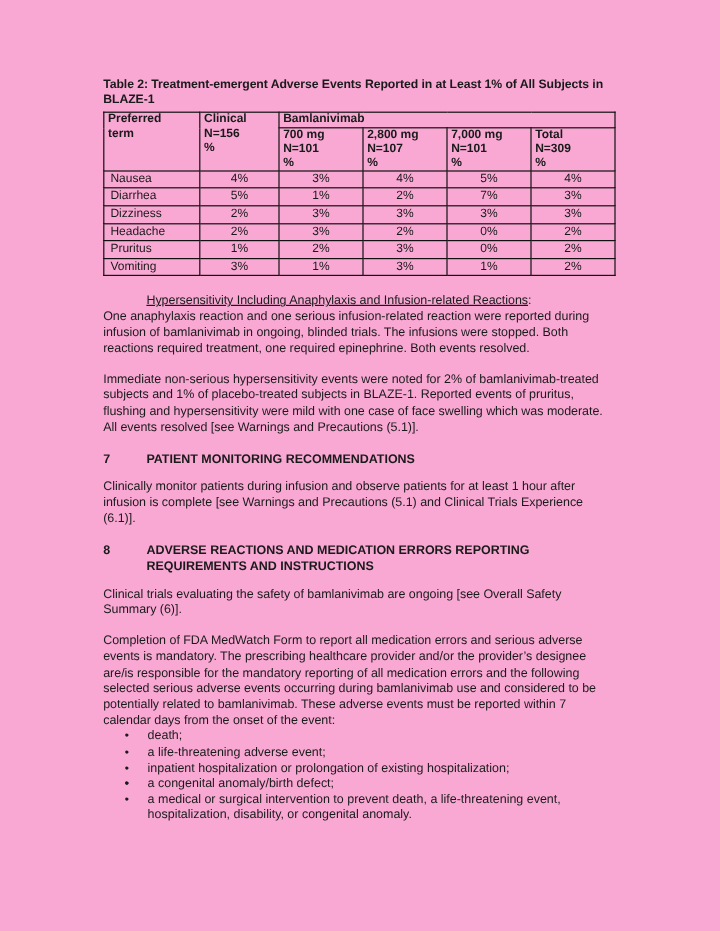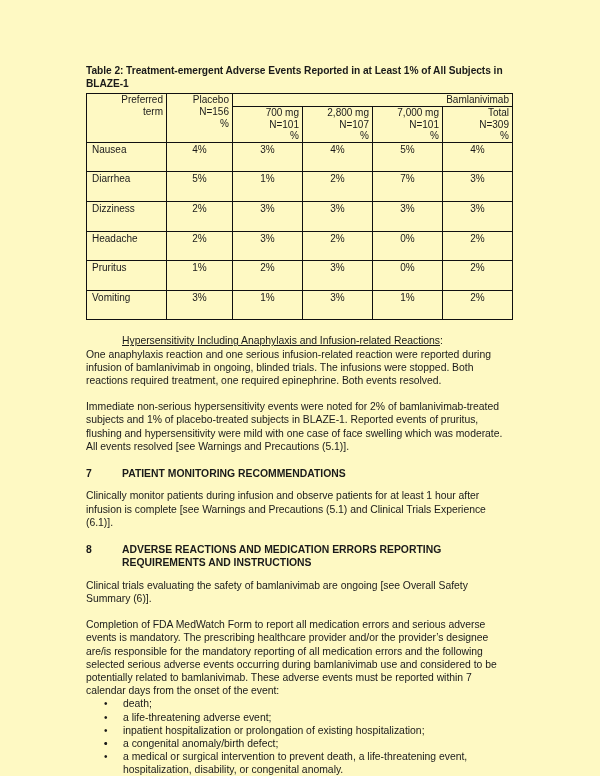--- a/index.html
+++ b/index.html
@@ -15,21 +15,21 @@
     color: #1a1a1a;
     overflow: hidden;
   }
 
   .page {
     position: absolute;
     left: 0;
     top: 0;
     width: 600px;
     height: 776px;
-    background: #fef9c3;
+    background: #f9a8d4;
   }
 
   .content {
     position: absolute;
     left: 86px;
     top: 64px;
     width: 428px;
   }
 
   
@@ -48,22 +48,22 @@
     font-size: 10px;
     line-height: 11.6px;
   }
   table.ae-table th,
   table.ae-table td {
     border: 1px solid #111111;
     padding: 0 3px;
     vertical-align: top;
   }
   table.ae-table th {
-    font-weight: normal;
-    text-align: right;
+    font-weight: bold;
+    text-align: left;
   }
   th.pref-head {
     text-align: left;
     padding-left: 5px;
     padding-top: 2px;
     padding-bottom: 2px;
   }
   th.placebo-head {
     padding-top: 2px;
     padding-bottom: 2px;
@@ -73,21 +73,21 @@
     padding-bottom: 1px;
   }
   th.sub-head {
     padding-top: 1px;
     padding-bottom: 2px;
   }
   table.ae-table td.term {
     text-align: left;
     padding-left: 5px;
     padding-top: 1px;
-    padding-bottom: 16px;
+    padding-bottom: 1px;
   }
   table.ae-table td.val {
     text-align: center;
     padding-top: 1px;
     padding-bottom: 1px;
   }
   .col-term { width: 80px; }
   .col-pbo  { width: 66px; }
   .col-d    { width: 70px; }
   .hdr-line { display: block; }
@@ -182,21 +182,21 @@
           <col class="col-d">
           <col class="col-d">
       </colgroup>
       <thead>
         <tr>
           <th class="pref-head" rowspan="2">
             <span class="hdr-line">Preferred</span>
             <span class="hdr-line">term</span>
           </th>
           <th class="placebo-head" rowspan="2">
-            <span class="hdr-line">Placebo</span>
+            <span class="hdr-line">Clinical</span>
             <span class="hdr-line">N=156</span>
             <span class="hdr-line">%</span>
           </th>
           <th class="group-head" colspan="4">Bamlanivimab</th>
         </tr>
         <tr>
           <th class="sub-head">
             <span class="hdr-line">700 mg</span>
             <span class="hdr-line">N=101</span>
             <span class="hdr-line">%</span>

